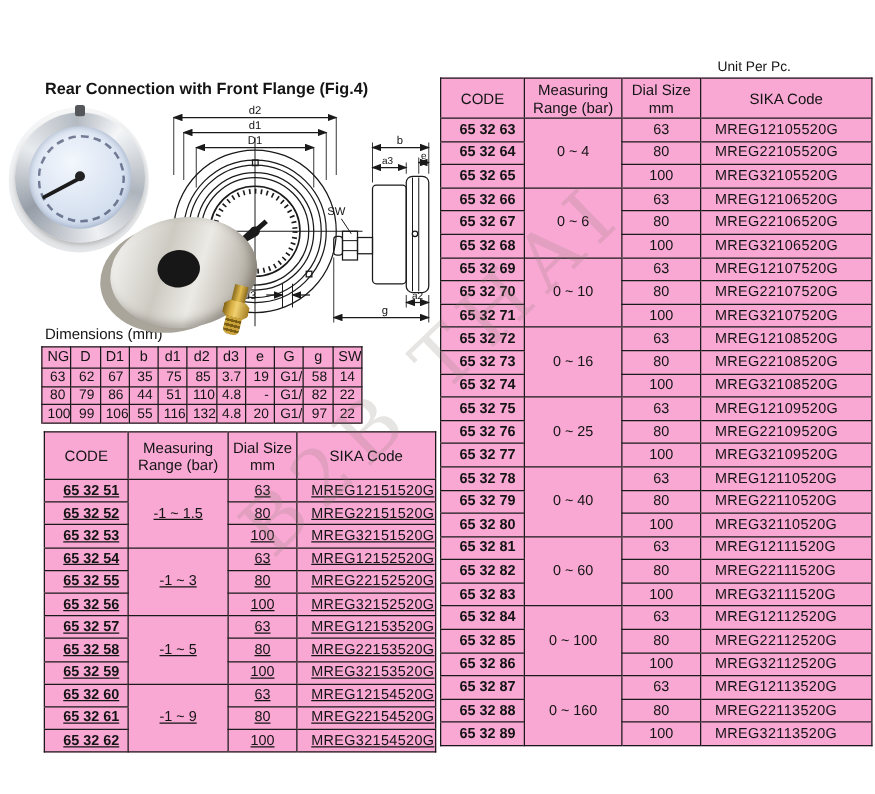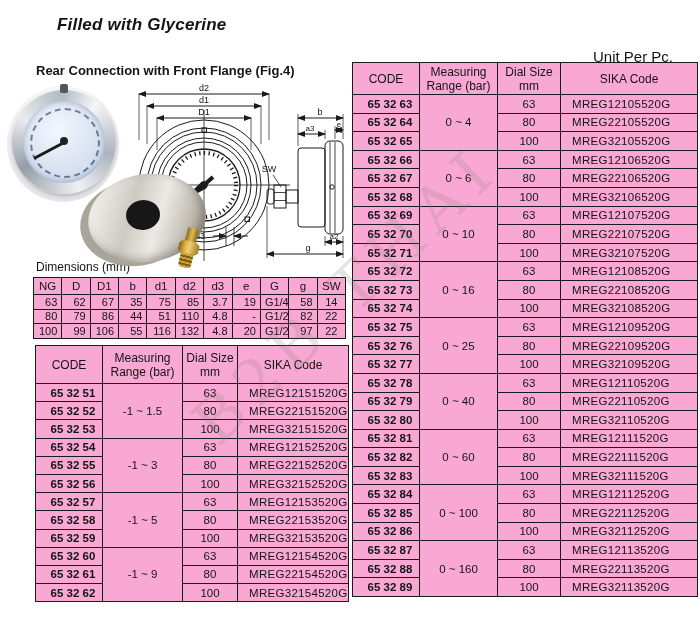--- a/index.html
+++ b/index.html
@@ -3,21 +3,21 @@
 <meta charset="utf-8">
 <style>
   html,body{margin:0;padding:0;background:#fff;}
   .page{position:relative;width:700px;height:635px;background:#fff;overflow:hidden;
         font-family:"Liberation Sans",sans-serif;color:#141414;}
 
   
   .title{position:absolute;left:57px;top:14px;font-size:17px;line-height:21px;
          font-weight:bold;font-style:italic;letter-spacing:.2px;}
   .subtitle{position:absolute;left:36px;top:63px;font-size:13px;font-weight:bold;}
-  .unit-note{position:absolute;left:593px;top:48px;font-size:15px;}
+  .unit-note{position:absolute;left:574px;top:48px;font-size:11px;}
   .dims-title{position:absolute;left:36px;top:260px;font-size:12px;}
 
   
   .watermark{position:absolute;left:95px;top:130px;width:500px;height:330px;
              display:flex;align-items:center;justify-content:center;
              transform:rotate(-44deg);font-family:"DejaVu Serif",serif;
              font-size:62px;letter-spacing:10px;color:rgba(135,125,115,.20);
              z-index:40;pointer-events:none;white-space:nowrap;}
 
   
@@ -34,23 +34,23 @@
   td.sika{text-align:left;padding-left:11px;letter-spacing:.3px;}
   td.gend{border-bottom:1.6px solid #1a1a1a;}
   tr:last-child td{border-bottom:none;}
 
   .right-table{left:352px;top:62px;width:345px;}
   .right-table th{height:31px;}
   .right-table td{height:17.6px;}
 
   .left-table{left:35px;top:345px;width:313px;}
   .left-table th{height:37px;}
-  .left-table td{height:17.2px;}
-
-  .dims-table{position:absolute;left:33px;top:277px;width:313px;border:1.5px solid #1a1a1a;}
+  .left-table td{height:17.2px;text-decoration:underline;}
+
+  .dims-table{position:absolute;left:33px;top:277px;width:257px;border:1.5px solid #1a1a1a;}
   .dims-table th,.dims-table td{border:1px solid #1a1a1a;padding:0 4px;white-space:nowrap;overflow:hidden;}
   .dims-table th{font-size:11.5px;font-weight:normal;height:16px;text-align:center;}
   .dims-table td{font-size:11px;height:13.5px;text-align:right;}
   .dims-table td.ctr{text-align:center;}
 
   
   .drawing{position:absolute;left:92px;top:78px;z-index:2;}
 
   
   .photo-front{position:absolute;left:5px;top:84px;width:120px;height:122px;z-index:10;}
@@ -88,21 +88,20 @@
              background:repeating-linear-gradient(180deg,#caa23a 0 2px,#7d5f15 2px 4px);}
 </style>
 </head>
 <body>
 
 <div class="page">
 
   <div class="watermark">B2B THAI</div>
 
   <div class="title">
-    <div>Filled with Glycerine</div>
   </div>
   <div class="subtitle">Rear Connection with Front Flange (Fig.4)</div>
   <div class="unit-note">Unit Per Pc.</div>
 
   <div class="photo-front">
     <div class="pf-bracket"></div>
     <div class="pf-ring"></div>
     <div class="pf-face"></div>
     <div class="pf-ticks"></div>
     <div class="pf-needle"></div>

